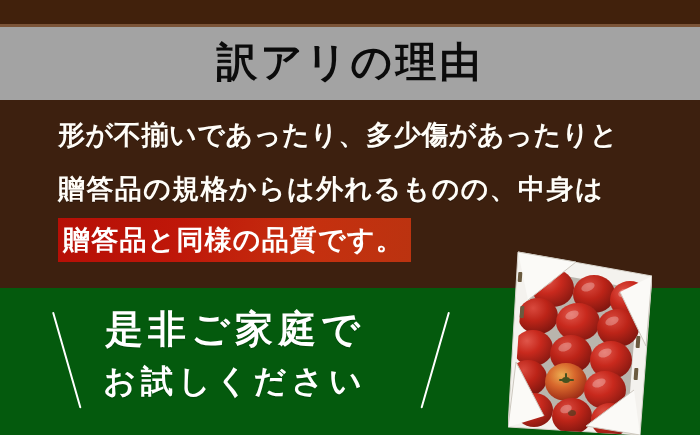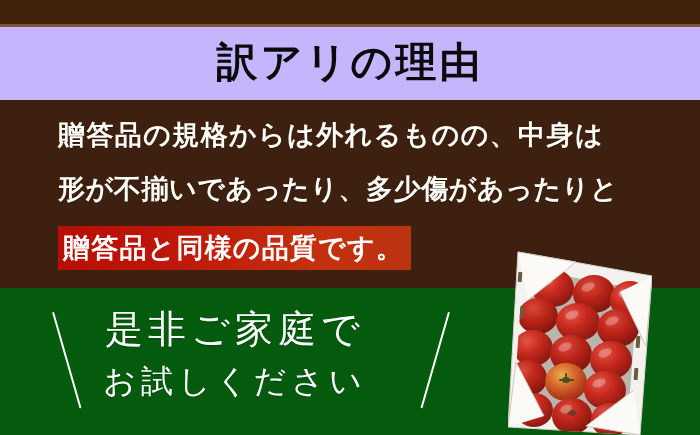--- a/index.html
+++ b/index.html
@@ -8,53 +8,53 @@
     background:#ffffff;
     font-family:"Liberation Serif","DejaVu Serif",serif;
   }
   .banner{position:relative;width:700px;height:435px;overflow:hidden;background:#fffefb;}
 
   
   .topbar{position:absolute;left:0;top:0;width:700px;height:24px;background:#41210c;}
   .topbar-rule{position:absolute;left:0;top:24px;width:700px;height:3px;background:#7b5438;}
 
   
-  .titleband{position:absolute;left:0;top:27px;width:700px;height:73px;background:#c4b5fd;
+  .titleband{position:absolute;left:0;top:27px;width:700px;height:73px;background:#a3a3a3;
     display:flex;align-items:center;justify-content:center;}
   .title{
     font-size:41px;font-weight:700;color:#0b0b0b;letter-spacing:3px;
     line-height:1;white-space:nowrap;
     font-family:"Liberation Serif","DejaVu Serif",serif;
     transform:translateY(-1px);
   }
 
   
   .brownsec{position:absolute;left:0;top:100px;width:700px;height:188px;background:#3d200f;}
   .brown-lines{position:absolute;left:58px;top:8px;width:600px;}
   .bline{
     color:#fffdf8;font-size:27px;font-weight:700;letter-spacing:1.0px;
     line-height:54px;height:54px;white-space:nowrap;
     font-family:"Liberation Serif","DejaVu Serif",serif;
     text-shadow:0 1px 0 rgba(0,0,0,.35);
   }
   .bline.l1{letter-spacing:0.6px;}
   .bline.l2{letter-spacing:1.4px;}
-  .hl-wrap{height:46px;margin-top:10px;}
+  .hl-wrap{height:46px;margin-top:2px;}
   .hl{
     display:inline-block;
     background:linear-gradient(100deg,#b60f06 0%,#bf1709 34%,#c5300f 72%,#bb3310 100%);
     color:#ffffff;font-size:27px;font-weight:700;letter-spacing:1.2px;
     line-height:44px;height:44px;padding:0 7px 0 5px;white-space:nowrap;
     font-family:"Liberation Serif","DejaVu Serif",serif;
   }
 
   
   .greensec{position:absolute;left:0;top:288px;width:700px;height:147px;background:#045a0d;}
   .gline{
-    position:absolute;color:#ffffff;font-weight:400;white-space:nowrap;
+    position:absolute;color:#ffffff;font-weight:700;white-space:nowrap;
     font-family:"Liberation Serif","DejaVu Serif",serif;
     text-shadow:0 1px 1px rgba(0,0,0,.20);
   }
   .gline1{left:0;right:0;top:16px;text-align:center;font-size:38px;letter-spacing:5px;
           padding-right:230px;}
   .gline2{left:0;right:0;top:72px;text-align:center;font-size:32px;letter-spacing:5px;
           padding-right:230px;}
   .slash{position:absolute;background:#ffffff;width:2px;border-radius:1px;}
   .slash-l{left:52px;top:24px;height:100px;transform:rotate(-16deg);transform-origin:top center;}
   .slash-r{left:448px;top:24px;height:100px;transform:rotate(16deg);transform-origin:top center;}
@@ -70,22 +70,22 @@
 
   <div class="topbar"></div>
   <div class="topbar-rule"></div>
 
   <div class="titleband">
     <div class="title">訳アリの理由</div>
   </div>
 
   <div class="brownsec">
     <div class="brown-lines">
+      <div class="bline l1">形が不揃いであったり、多少傷があったりと</div>
       <div class="bline l2">贈答品の規格からは外れるものの、中身は</div>
-      <div class="bline l1">形が不揃いであったり、多少傷があったりと</div>
       <div class="hl-wrap">
         <span class="hl">贈答品と同様の品質です。</span>
       </div>
     </div>
   </div>
 
   <div class="greensec">
     <div class="slash slash-l"></div>
     <div class="slash slash-r"></div>
     <div class="gline gline1">是非ご家庭で</div>

